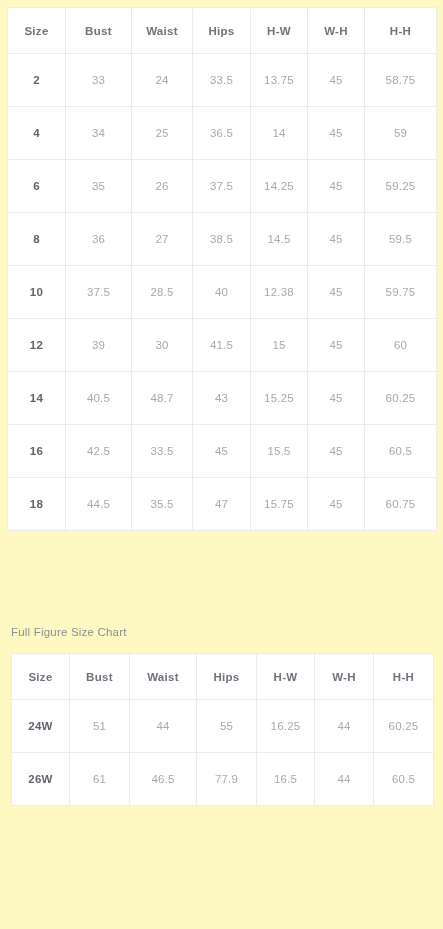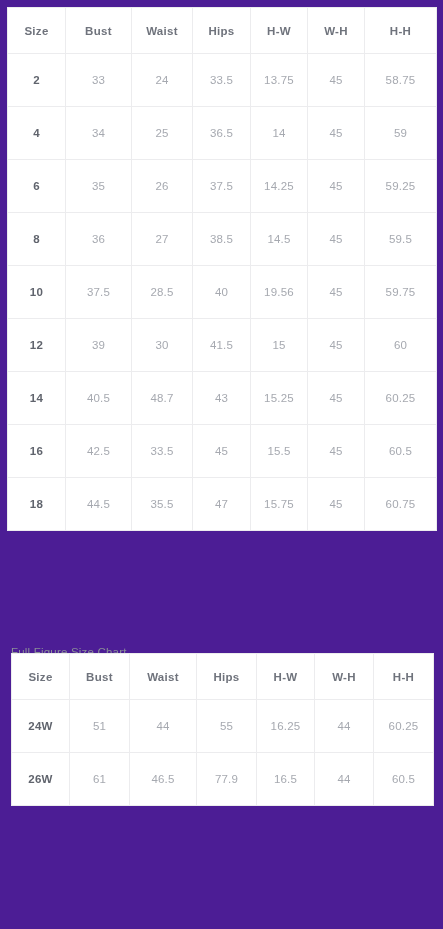--- a/index.html
+++ b/index.html
@@ -13,21 +13,21 @@
     overflow: hidden;
     font-family: "Liberation Sans", sans-serif;
     color: #8d9199;
     -webkit-font-smoothing: antialiased;
   }
 
   .page {
     position: relative;
     width: 443px;
     height: 929px;
-    background: #4c1d95;
+    background: #fef9c3;
   }
 
   
   .size-table {
     border-collapse: collapse;
     table-layout: fixed;
     background: #ffffff;
   }
   .size-table td,
   .size-table th {
@@ -75,21 +75,20 @@
 
   
   .section-caption {
     position: absolute;
     left: 11px;
     top: 626px;
     font-size: 11.5px;
     color: #8b8f97;
     letter-spacing: 0.2px;
     white-space: nowrap;
-    margin-top: 20px;
   }
 
   
   .table-full {
     position: absolute;
     left: 11px;
     top: 653px;
     width: 422px;
   }
   .table-full col.c-size  { width: 58px; }
@@ -161,21 +160,21 @@
         <td>38.5</td>
         <td>14.5</td>
         <td>45</td>
         <td>59.5</td>
       </tr>
       <tr>
         <td class="size-cell">10</td>
         <td>37.5</td>
         <td>28.5</td>
         <td>40</td>
-        <td>19.56</td>
+        <td>12.38</td>
         <td>45</td>
         <td>59.75</td>
       </tr>
       <tr>
         <td class="size-cell">12</td>
         <td>39</td>
         <td>30</td>
         <td>41.5</td>
         <td>15</td>
         <td>45</td>

